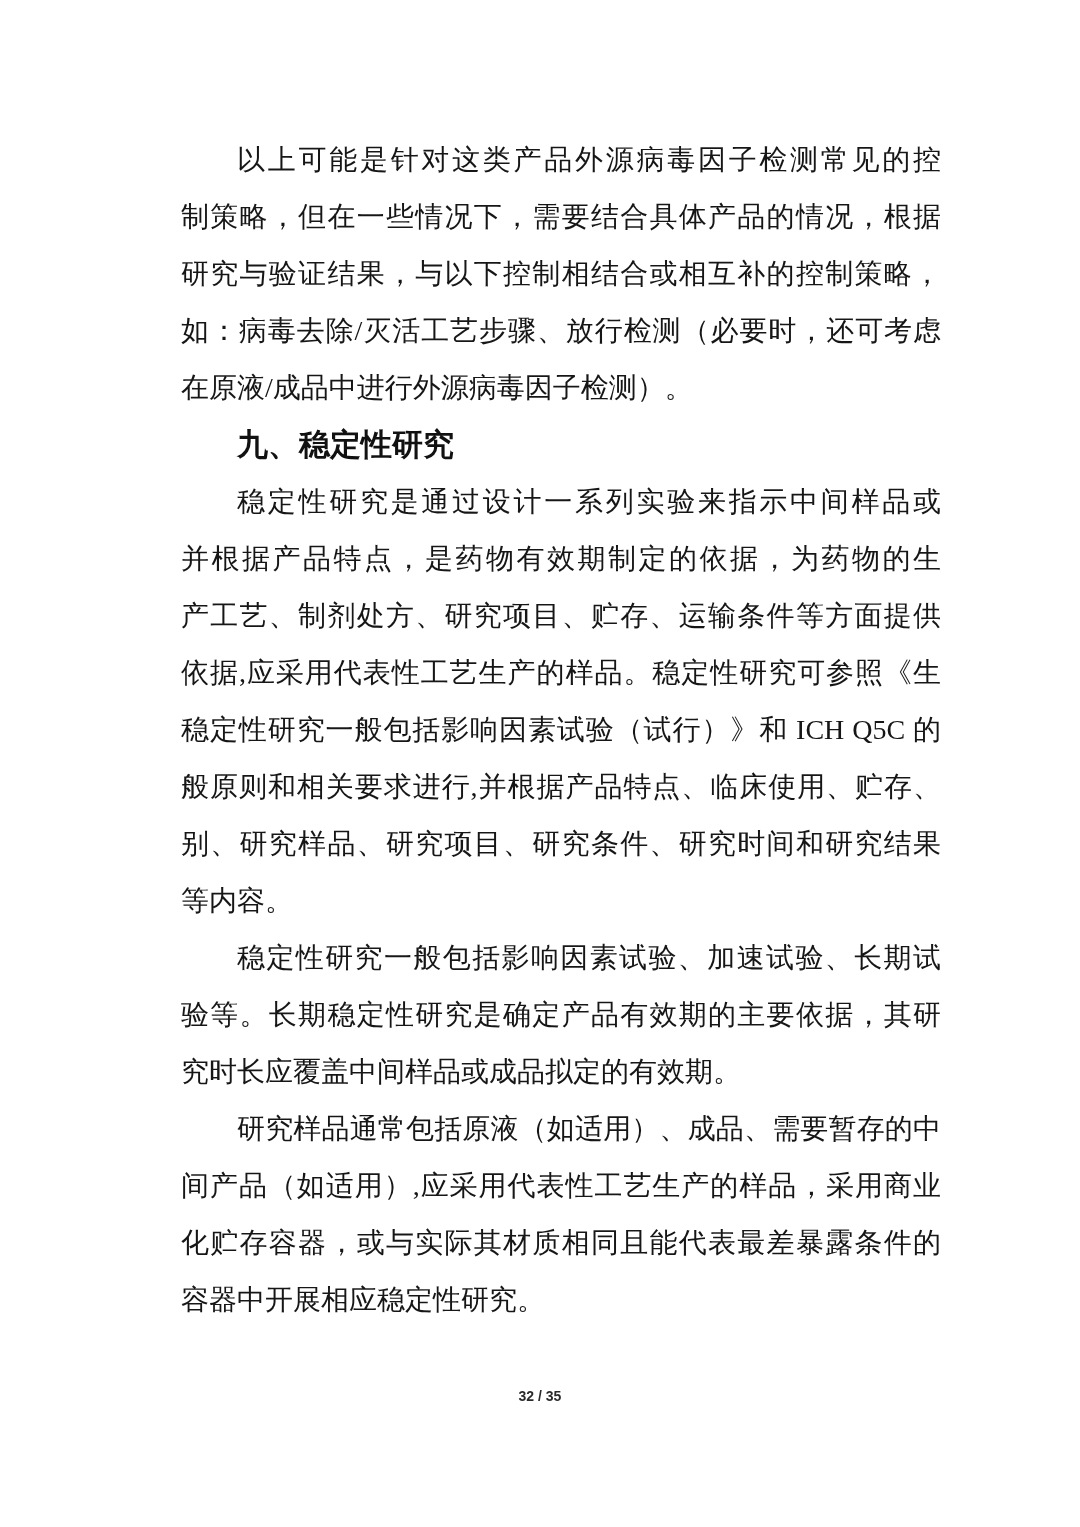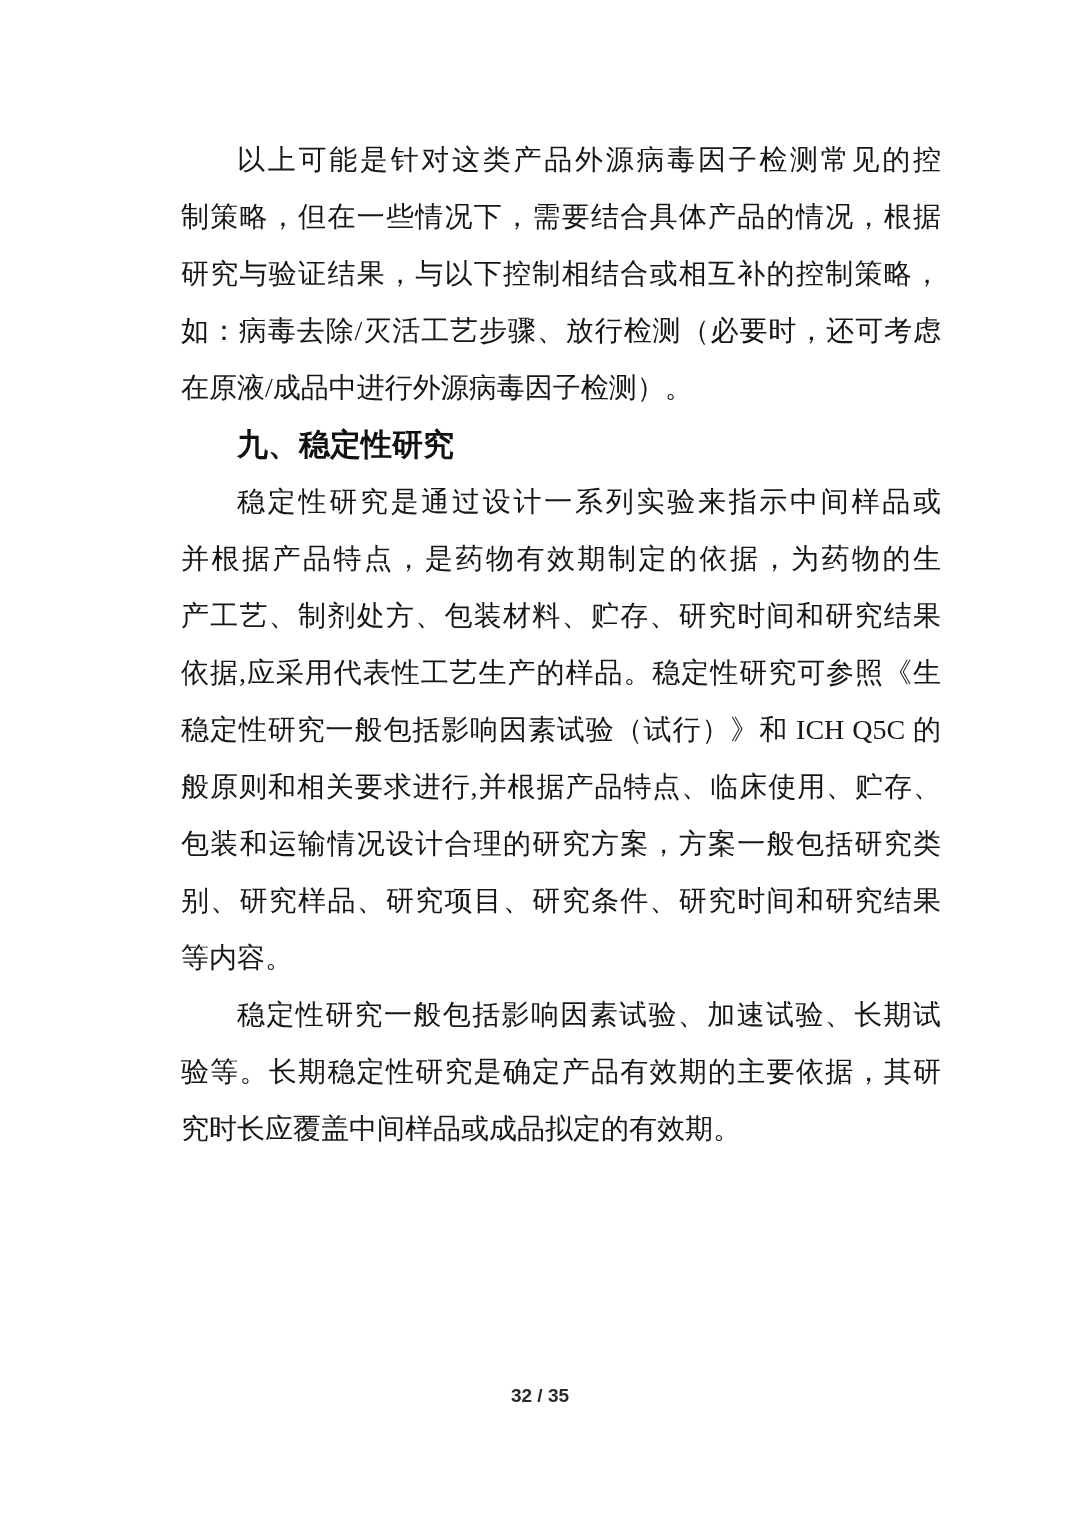--- a/index.html
+++ b/index.html
@@ -52,21 +52,21 @@
     text-align-last: left;
   }
   .footer {
     position: absolute;
     left: 0;
     right: 0;
     top: 1382px;
     text-align: center;
     font-family: "Liberation Sans", "DejaVu Sans", sans-serif;
     font-weight: 600;
-    font-size: 19px;
+    font-size: 14px;
     line-height: 28px;
     color: #2a2a2a;
   }
 </style>
 </head>
 <body>
 
 <div class="page">
   <div class="text-block">
 
@@ -76,32 +76,37 @@
       <div class="line">研究与验证结果，与以下控制相结合或相互补的控制策略，</div>
       <div class="line">如：病毒去除/灭活工艺步骤、放行检测（必要时，还可考虑</div>
       <div class="line last">在原液/成品中进行外源病毒因子检测）。</div>
     </div>
 
     <div class="section-heading">九、稳定性研究</div>
 
     <div>
       <div class="line indent">稳定性研究是通过设计一系列实验来指示中间样品或</div>
       <div class="line">并根据产品特点，是药物有效期制定的依据，为药物的生</div>
-      <div class="line">产工艺、制剂处方、包装材料、贮存、研究时间和研究结果</div>
+      <div class="line">产工艺、制剂处方、研究项目、贮存、运输条件等方面提供</div>
       <div class="line">依据,应采用代表性工艺生产的样品。稳定性研究可参照《生</div>
       <div class="line">稳定性研究一般包括影响因素试验（试行）》和 ICH Q5C 的一</div>
       <div class="line">般原则和相关要求进行,并根据产品特点、临床使用、贮存、</div>
-      <div class="line">包装和运输情况设计合理的研究方案，方案一般包括研究类</div>
       <div class="line">别、研究样品、研究项目、研究条件、研究时间和研究结果</div>
       <div class="line last">等内容。</div>
     </div>
 
     <div>
       <div class="line indent">稳定性研究一般包括影响因素试验、加速试验、长期试</div>
       <div class="line">验等。长期稳定性研究是确定产品有效期的主要依据，其研</div>
       <div class="line last">究时长应覆盖中间样品或成品拟定的有效期。</div>
     </div>
 
+    <div>
+      <div class="line indent">研究样品通常包括原液（如适用）、成品、需要暂存的中</div>
+      <div class="line">间产品（如适用）,应采用代表性工艺生产的样品，采用商业</div>
+      <div class="line">化贮存容器，或与实际其材质相同且能代表最差暴露条件的</div>
+      <div class="line last">容器中开展相应稳定性研究。</div>
+    </div>
 
   </div>
 
   <div class="footer">32 / 35</div>
 </div>
 
 </body></html>

